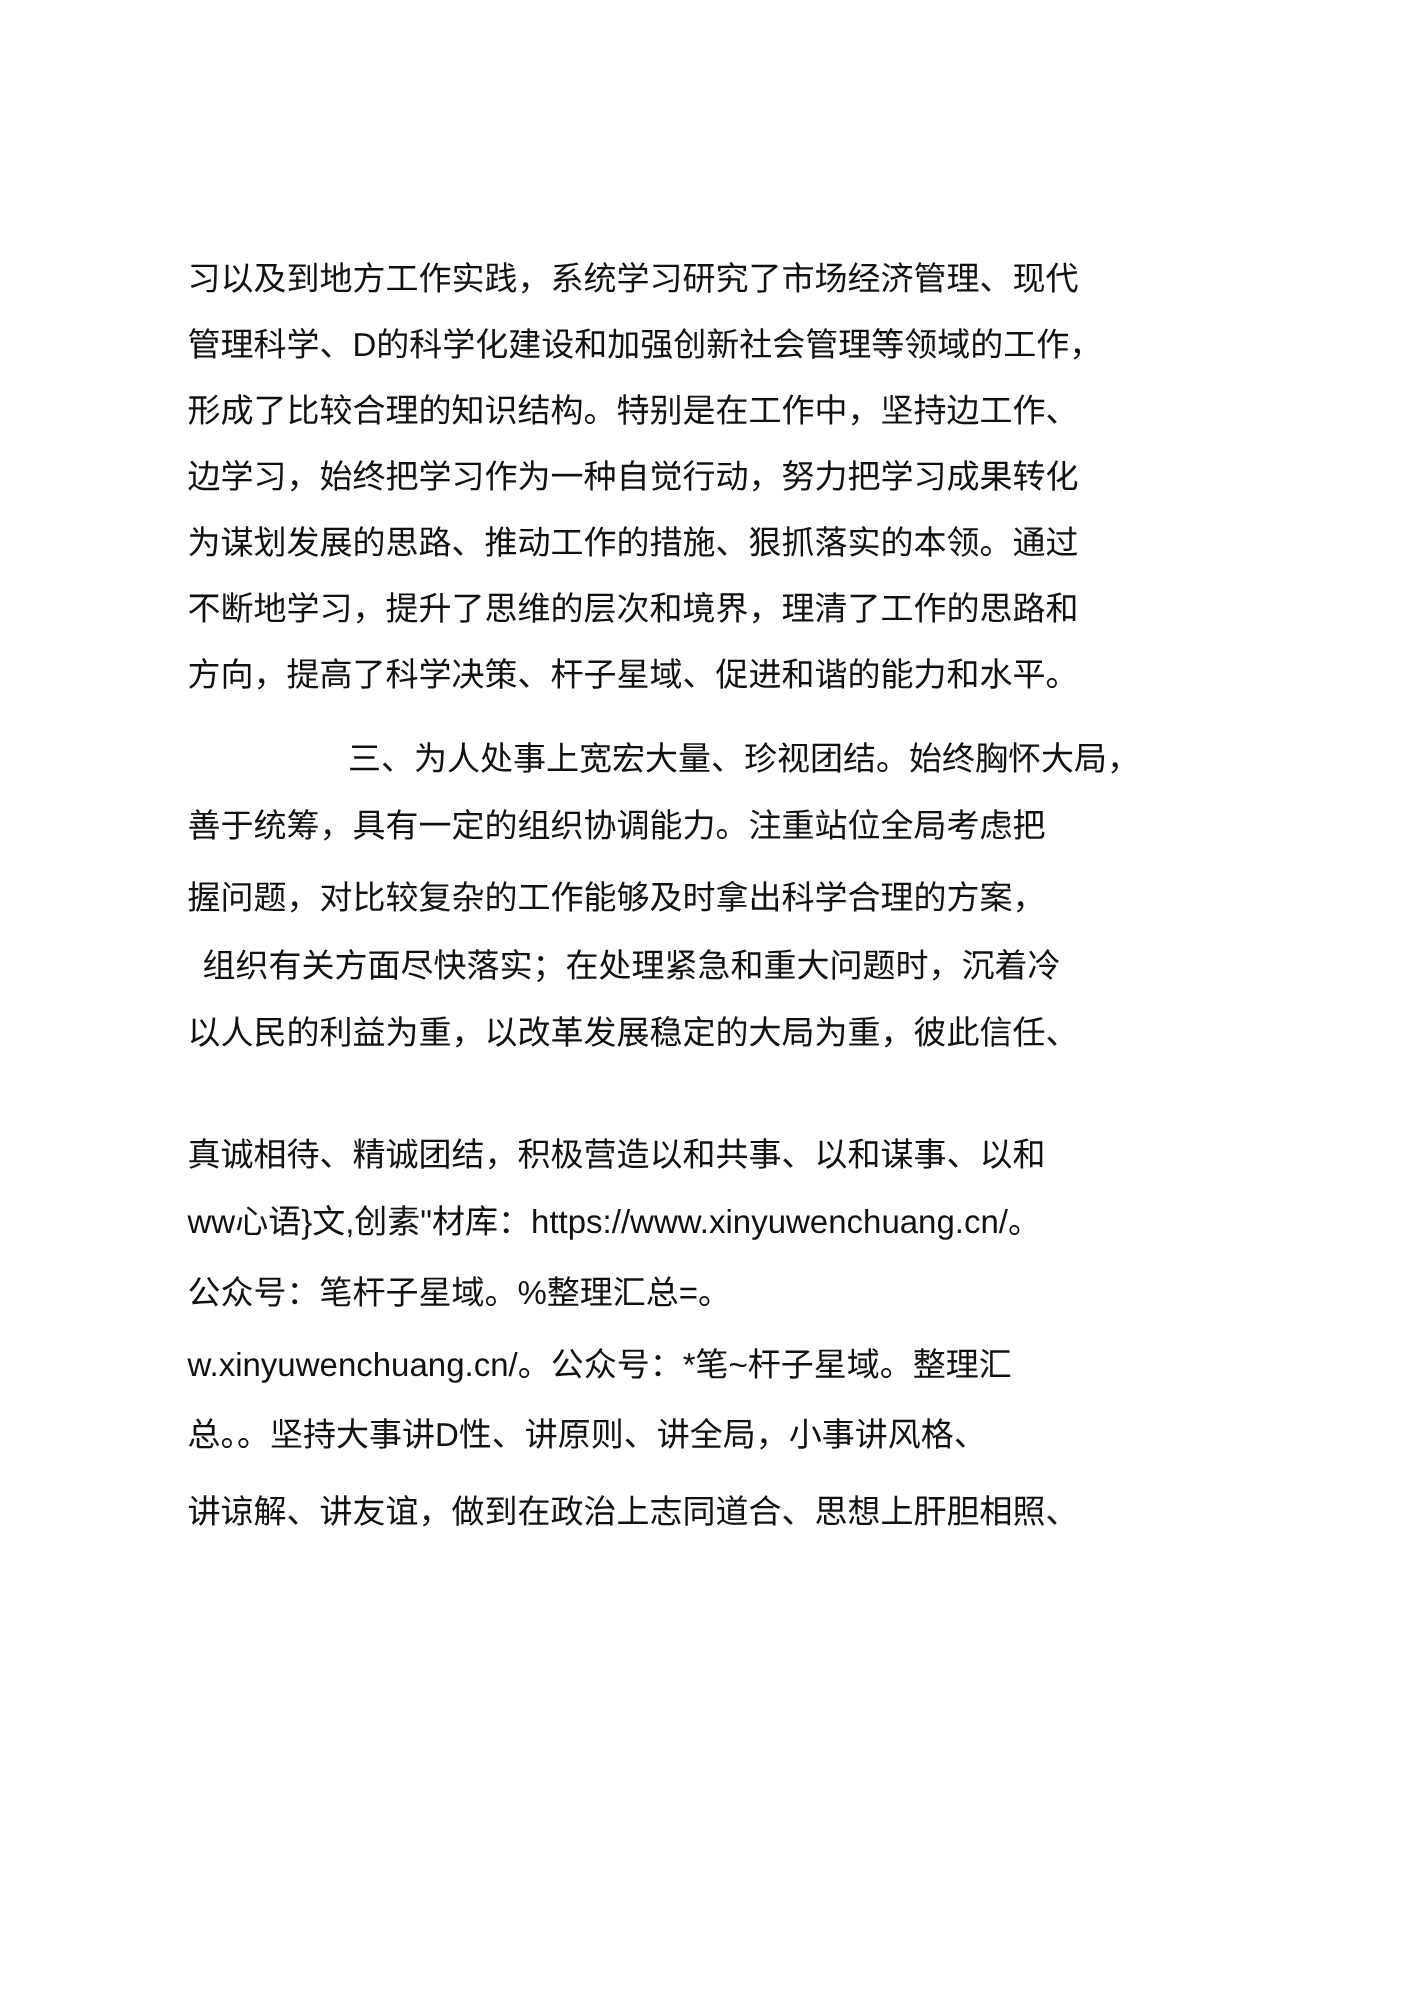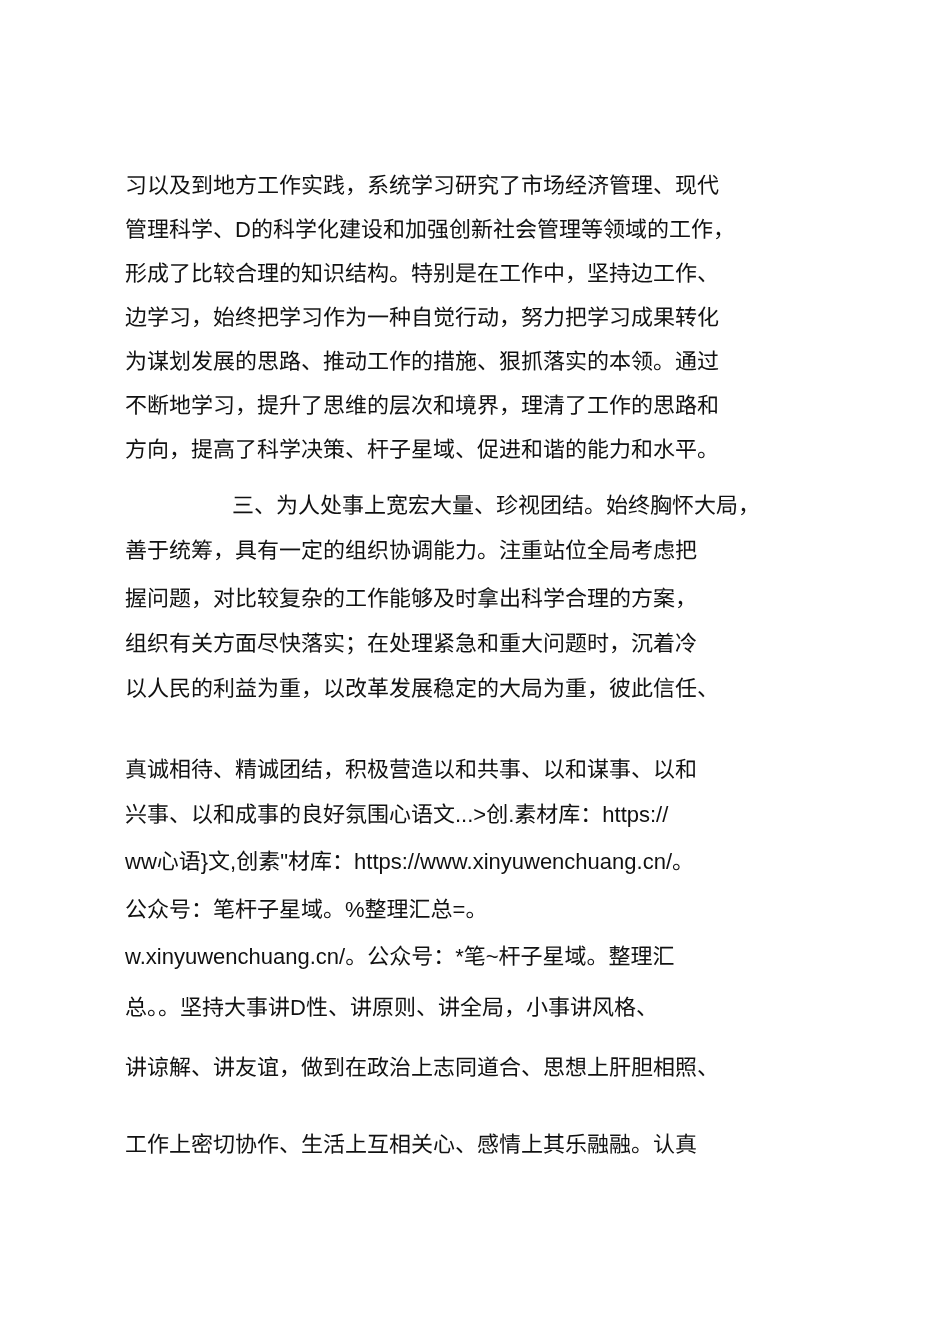--- a/index.html
+++ b/index.html
@@ -27,21 +27,21 @@
     white-space: nowrap;
     line-height: 44px;
     height: 44px;
   }
   
   .para.p2 { margin-top: 11px; }
   .para.p2 .line { line-height: 45px; }
   .para.p2 .line:nth-child(1)  { height: 45px; }
   .para.p2 .line:nth-child(2)  { height: 48px; }
   .para.p2 .line:nth-child(3)  { height: 45px; }
-  .para.p2 .line:nth-child(4)  { height: 45px; }
+  .para.p2 .line:nth-child(4)  { height: 45px; margin-left: 10px; }
   .para.p2 .line:nth-child(5)  { height: 45px; }
   .para.p2 .line:nth-child(6)  { height: 45px; margin-top: 36px; }
   .para.p2 .line:nth-child(7)  { height: 47px; }
   .para.p2 .line:nth-child(8)  { height: 48px; }
   .para.p2 .line:nth-child(9)  { height: 47px; }
   .para.p2 .line:nth-child(10) { height: 51px; }
   .para.p2 .line:nth-child(11) { height: 60px; }
   .para.p2 .line:nth-child(12) { height: 49px; }
   .para.p2 .line:nth-child(13) { height: 46px; margin-top: 28px; }
   .para.p2 .line:nth-child(14) { height: 45px; }
@@ -61,22 +61,20 @@
         <div class="line">不断地学习，提升了思维的层次和境界，理清了工作的思路和</div>
         <div class="line">方向，提高了科学决策、杆子星域、促进和谐的能力和水平。</div>
       </div>
       <div class="para p2">
         <div class="line first-indent">三、为人处事上宽宏大量、珍视团结。始终胸怀大局，</div>
         <div class="line">善于统筹，具有一定的组织协调能力。注重站位全局考虑把</div>
         <div class="line">握问题，对比较复杂的工作能够及时拿出科学合理的方案，</div>
         <div class="line">组织有关方面尽快落实；在处理紧急和重大问题时，沉着冷</div>
         <div class="line">以人民的利益为重，以改革发展稳定的大局为重，彼此信任、</div>
         <div class="line">真诚相待、精诚团结，积极营造以和共事、以和谋事、以和</div>
-        <div class="line">兴事、以和成事的良好氛围心语文...&gt;创.素材库：https://</div>
         <div class="line">ww心语}文,创素"材库：https://www.xinyuwenchuang.cn/。</div>
         <div class="line">公众号：笔杆子星域。%整理汇总=。</div>
         <div class="line">w.xinyuwenchuang.cn/。公众号：*笔~杆子星域。整理汇</div>
         <div class="line">总。。坚持大事讲D性、讲原则、讲全局，小事讲风格、</div>
         <div class="line">讲谅解、讲友谊，做到在政治上志同道合、思想上肝胆相照、</div>
-        <div class="line">工作上密切协作、生活上互相关心、感情上其乐融融。认真</div>
       </div>
     </div>
 </div>
 
 </body></html>

